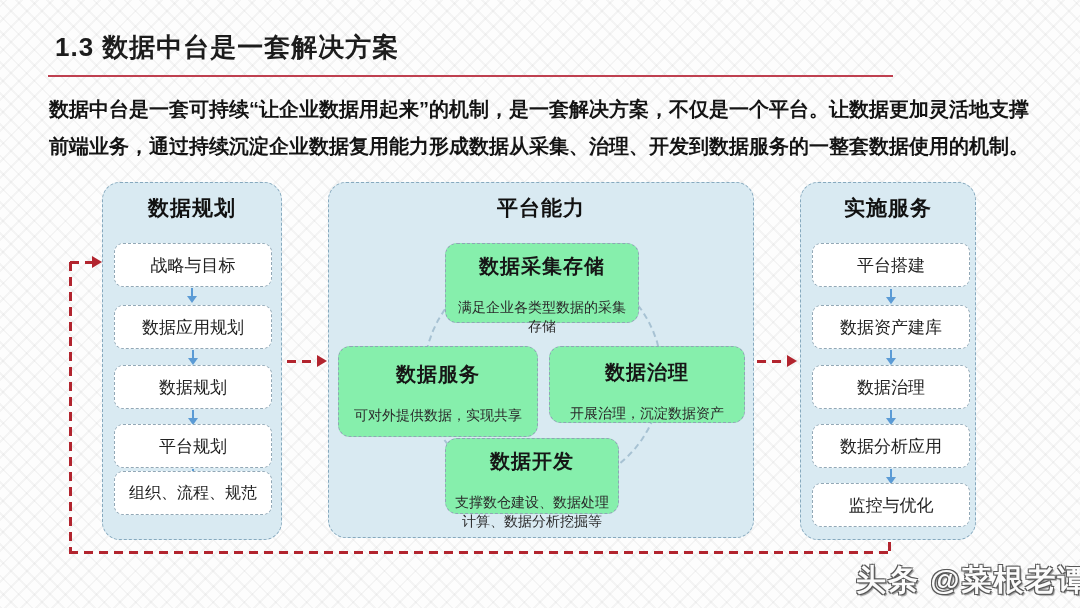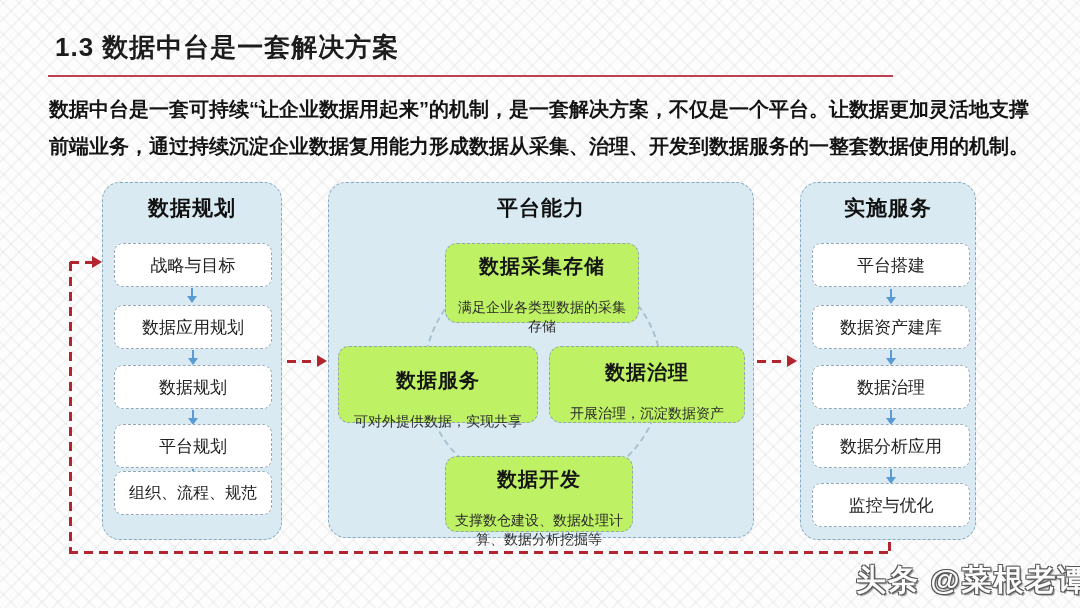--- a/index.html
+++ b/index.html
@@ -44,21 +44,21 @@
     border-radius:9px;box-sizing:border-box;
     display:flex;align-items:center;justify-content:center;
     font-size:17px;color:#222;white-space:nowrap;z-index:2;
   }
   .side-box{left:11px;width:158px;height:44px;}
   .barrow{position:absolute;width:12px;height:16px;z-index:2;}
   .barrow .shaft{position:absolute;left:5px;top:0;width:2px;height:9px;background:var(--blue);}
   .barrow .bhead{position:absolute;left:1px;top:8px;width:0;height:0;
     border-left:5px solid transparent;border-right:5px solid transparent;border-top:7px solid var(--blue);}
   .node{
-    position:absolute;background:#bef264;border:1px dashed #8ea6b5;border-radius:12px;
+    position:absolute;background:#86efac;border:1px dashed #8ea6b5;border-radius:12px;
     box-sizing:border-box;text-align:center;z-index:2;padding-top:9px;
   }
   .node-title{font-size:20px;font-weight:700;color:#161616;letter-spacing:1px;}
   .node-desc{font-size:14px;color:#2a2a2a;line-height:19px;margin-top:18px;padding:0 8px;}
   .ellipse{
     position:absolute;left:94px;top:75px;width:236px;height:230px;
     border:2px dashed var(--ellipse);border-radius:50%;z-index:1;
   }
   .rdash-h{height:3px;background:repeating-linear-gradient(90deg,var(--red) 0 9px,transparent 9px 15px);z-index:0;}
   .rdash-v{width:3px;background:repeating-linear-gradient(180deg,var(--red) 0 9px,transparent 9px 15px);z-index:0;}
@@ -125,29 +125,29 @@
       <span class="bhead"></span>
     </div>
 
   <div class="abs panel" style="left:328px;top:182px;width:426px;height:356px;">
     <div class="panel-header">平台能力</div>
     <div class="ellipse"></div>
     <div class="node" style="left:116px;top:60px;width:194px;height:80px;">
       <div class="node-title">数据采集存储</div>
       <div class="node-desc">满足企业各类型数据的采集存储</div>
     </div>
-    <div class="node" style="left:9px;top:163px;width:200px;height:77px;padding-top:20px;border-radius:11px;">
+    <div class="node" style="left:9px;top:163px;width:200px;height:91px;padding-top:14px;">
       <div class="node-title">数据服务</div>
       <div class="node-desc">可对外提供数据，实现共享</div>
     </div>
     <div class="node" style="left:220px;top:163px;width:196px;height:77px;padding-top:12px;">
       <div class="node-title">数据治理</div>
       <div class="node-desc">开展治理，沉淀数据资产</div>
     </div>
-    <div class="node" style="left:116px;top:273px;width:188px;height:76px;">
+    <div class="node" style="left:116px;top:255px;width:174px;height:76px;">
       <div class="node-title">数据开发</div>
       <div class="node-desc">支撑数仓建设、数据处理计算、数据分析挖掘等</div>
     </div>
   </div>
 
   <div class="abs panel" style="left:800px;top:182px;width:176px;height:358px;">
     <div class="panel-header">实施服务</div>
     <div class="fbox side-box" style="top:60px;">平台搭建</div>
     <div class="barrow" style="left:84px;top:106px;">
         <span class="shaft"></span>

